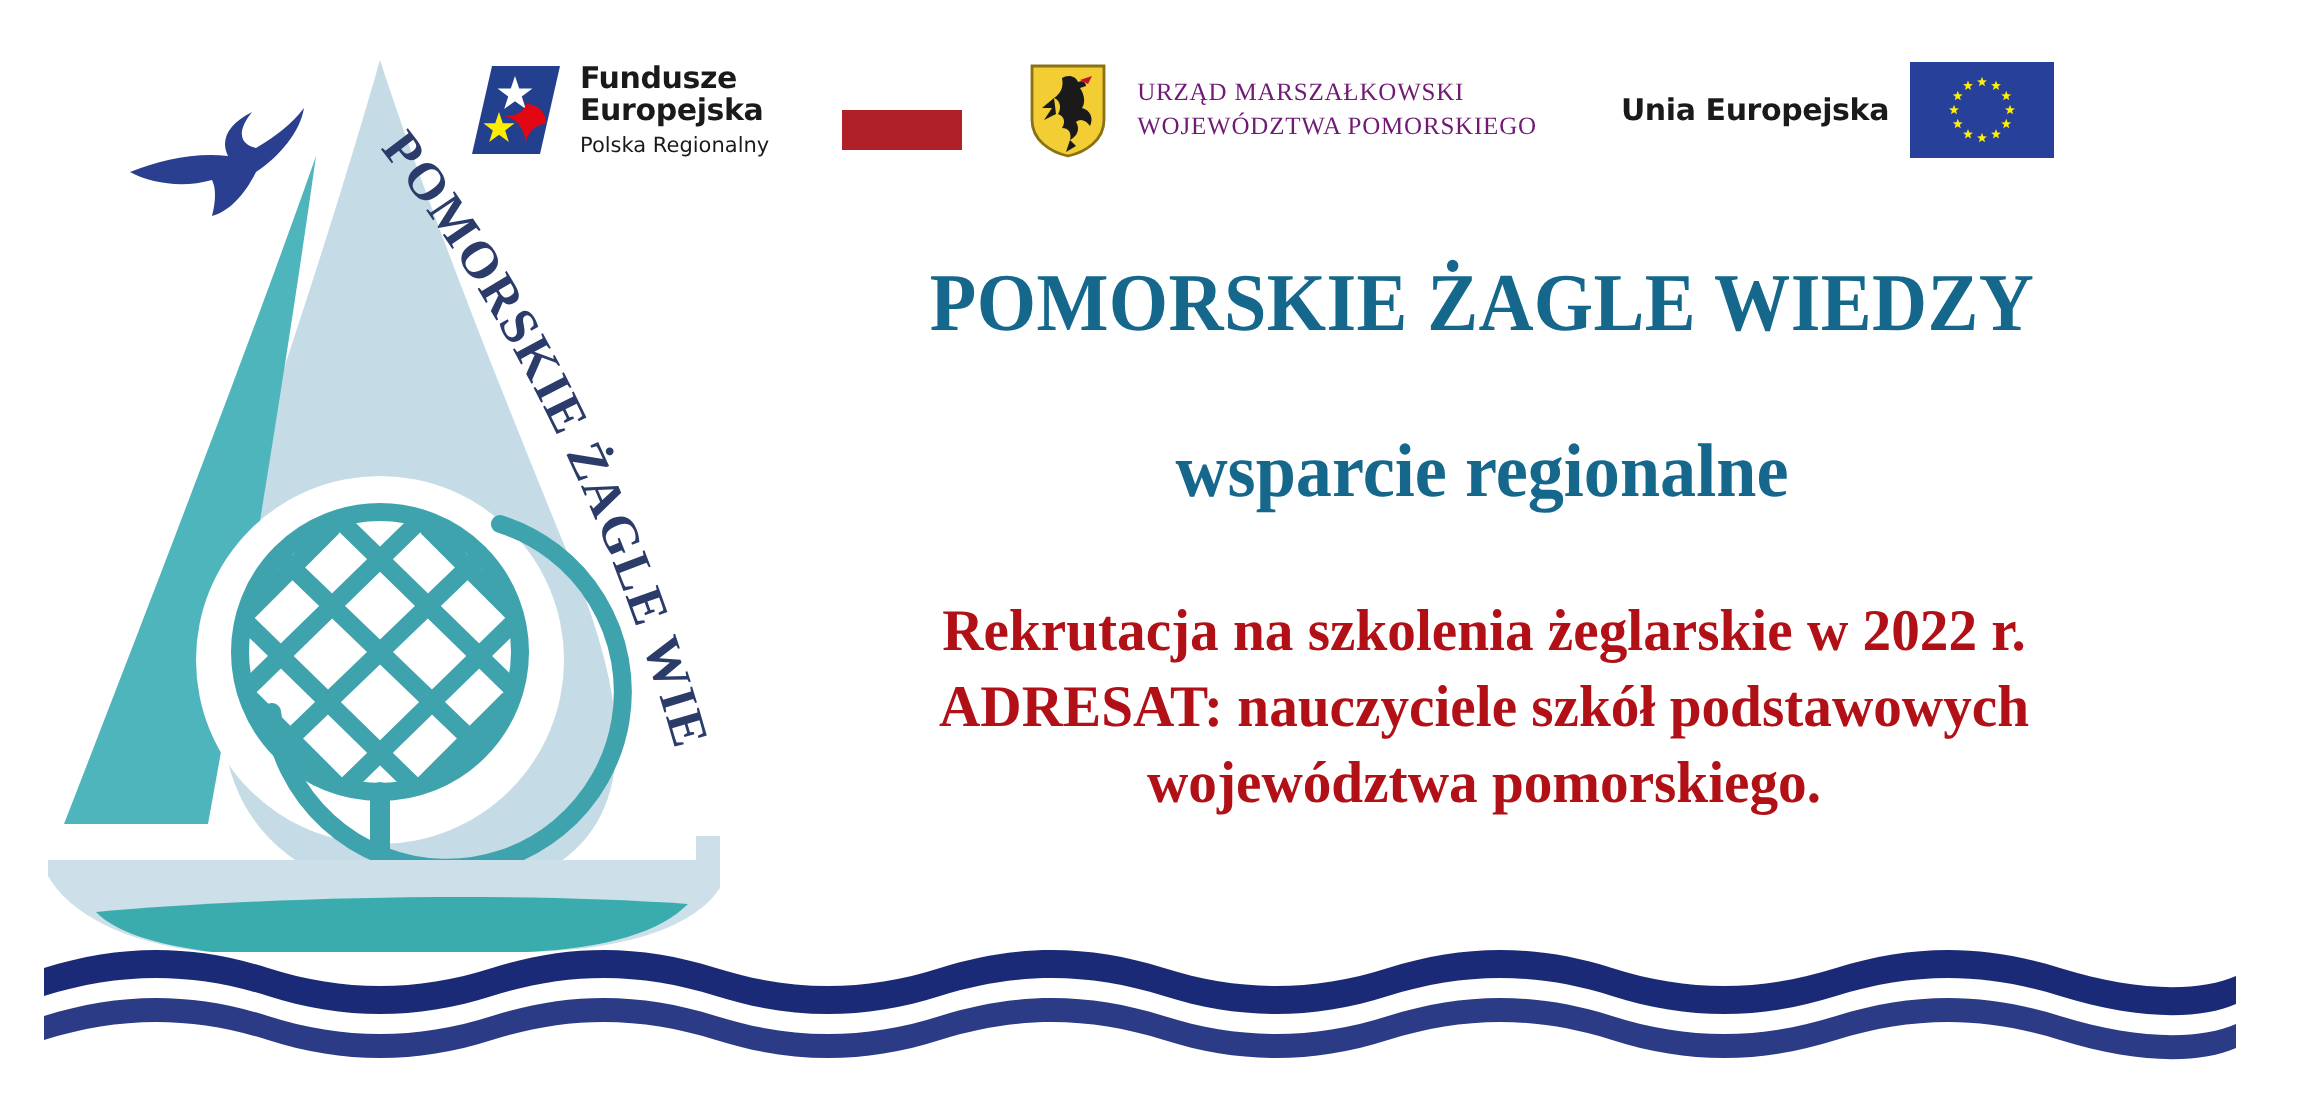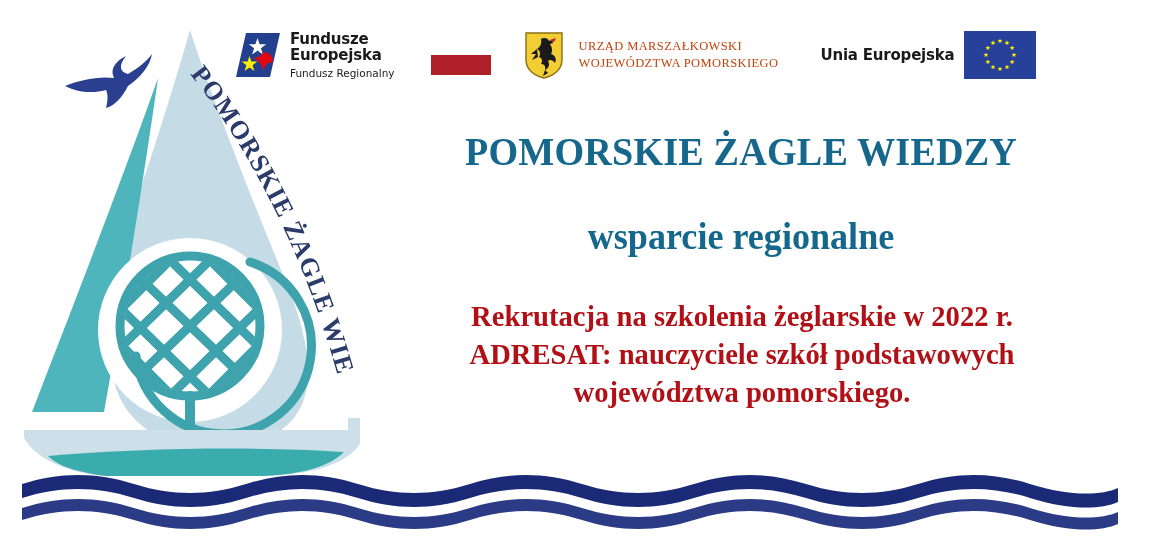--- a/index.html
+++ b/index.html
@@ -29,21 +29,21 @@
     color:#1a1a1a;line-height:1.15;
   }
   
   #fe-block .lt-main{font-size:15px;letter-spacing:-0.2px;}
   #fe-block .lt-sub{font-size:10.5px;margin-top:3px;}
   #rp-block{margin-left:36px;}
   #rp-block .lt-main{font-size:14.5px;letter-spacing:-0.2px;}
   #um-block{margin-left:32px;}
   #um-block .um-line{
     font-family:"Liberation Serif", serif;
-    font-size:12.5px;color:#c2410c;letter-spacing:0.4px;line-height:1.35;
+    font-size:12.5px;color:#701a75;letter-spacing:0.4px;line-height:1.35;
     white-space:nowrap;
   }
   #ue-block{margin-left:42px;align-items:center;}
   #ue-block .lt-main{font-size:15px;text-align:left;letter-spacing:-0.2px;}
   #ue-block .lt-sub{font-size:10.5px;text-align:right;margin-top:2px;}
   #ue-block .logo-text{margin-left:0;margin-right:10px;align-items:flex-end;}
 
   
   .headings{
     position:absolute;left:362px;top:130px;width:758px;text-align:center;
@@ -167,21 +167,21 @@
         <polygon points="10,2 44,2 34,46 0,46" fill="#23408e"></polygon>
         <polygon points="21.5,7 23.6,13.3 30.2,13.3 24.9,17.2 26.9,23.5 21.5,19.6 16.1,23.5 18.1,17.2 12.8,13.3 19.4,13.3" fill="#ffffff"></polygon>
         <path d="M 27 21 C 33 21, 37 25, 37 31 C 32 31, 28 35, 27 40 C 26 33, 22 28, 16 27 C 22 27, 26 25, 27 21 Z" fill="#e30613"></path>
         <polygon points="13.5,25 15.4,30.6 21.3,30.6 16.6,34.2 18.4,40 13.5,36.4 8.6,40 10.4,34.2 5.7,30.6 11.6,30.6" fill="#ffed00"></polygon>
       </svg>
       <div class="logo-text">
         <div class="lt-main">
           <span>Fundusze</span><br>
           <span>Europejska</span>
         </div>
-        <div class="lt-sub">Fundusz Regionalny</div>
+        <div class="lt-sub">Polska Regionalny</div>
       </div>
     </div>
 
     <div class="logo-block" id="rp-block">
       <svg class="logo-mark" width="60" height="40" viewBox="0 0 60 40">
         <rect x="0" y="0" width="60" height="20" fill="#ffffff"></rect>
         <rect x="0" y="20" width="60" height="20" fill="#b02029"></rect>
       </svg>
     </div>
 

